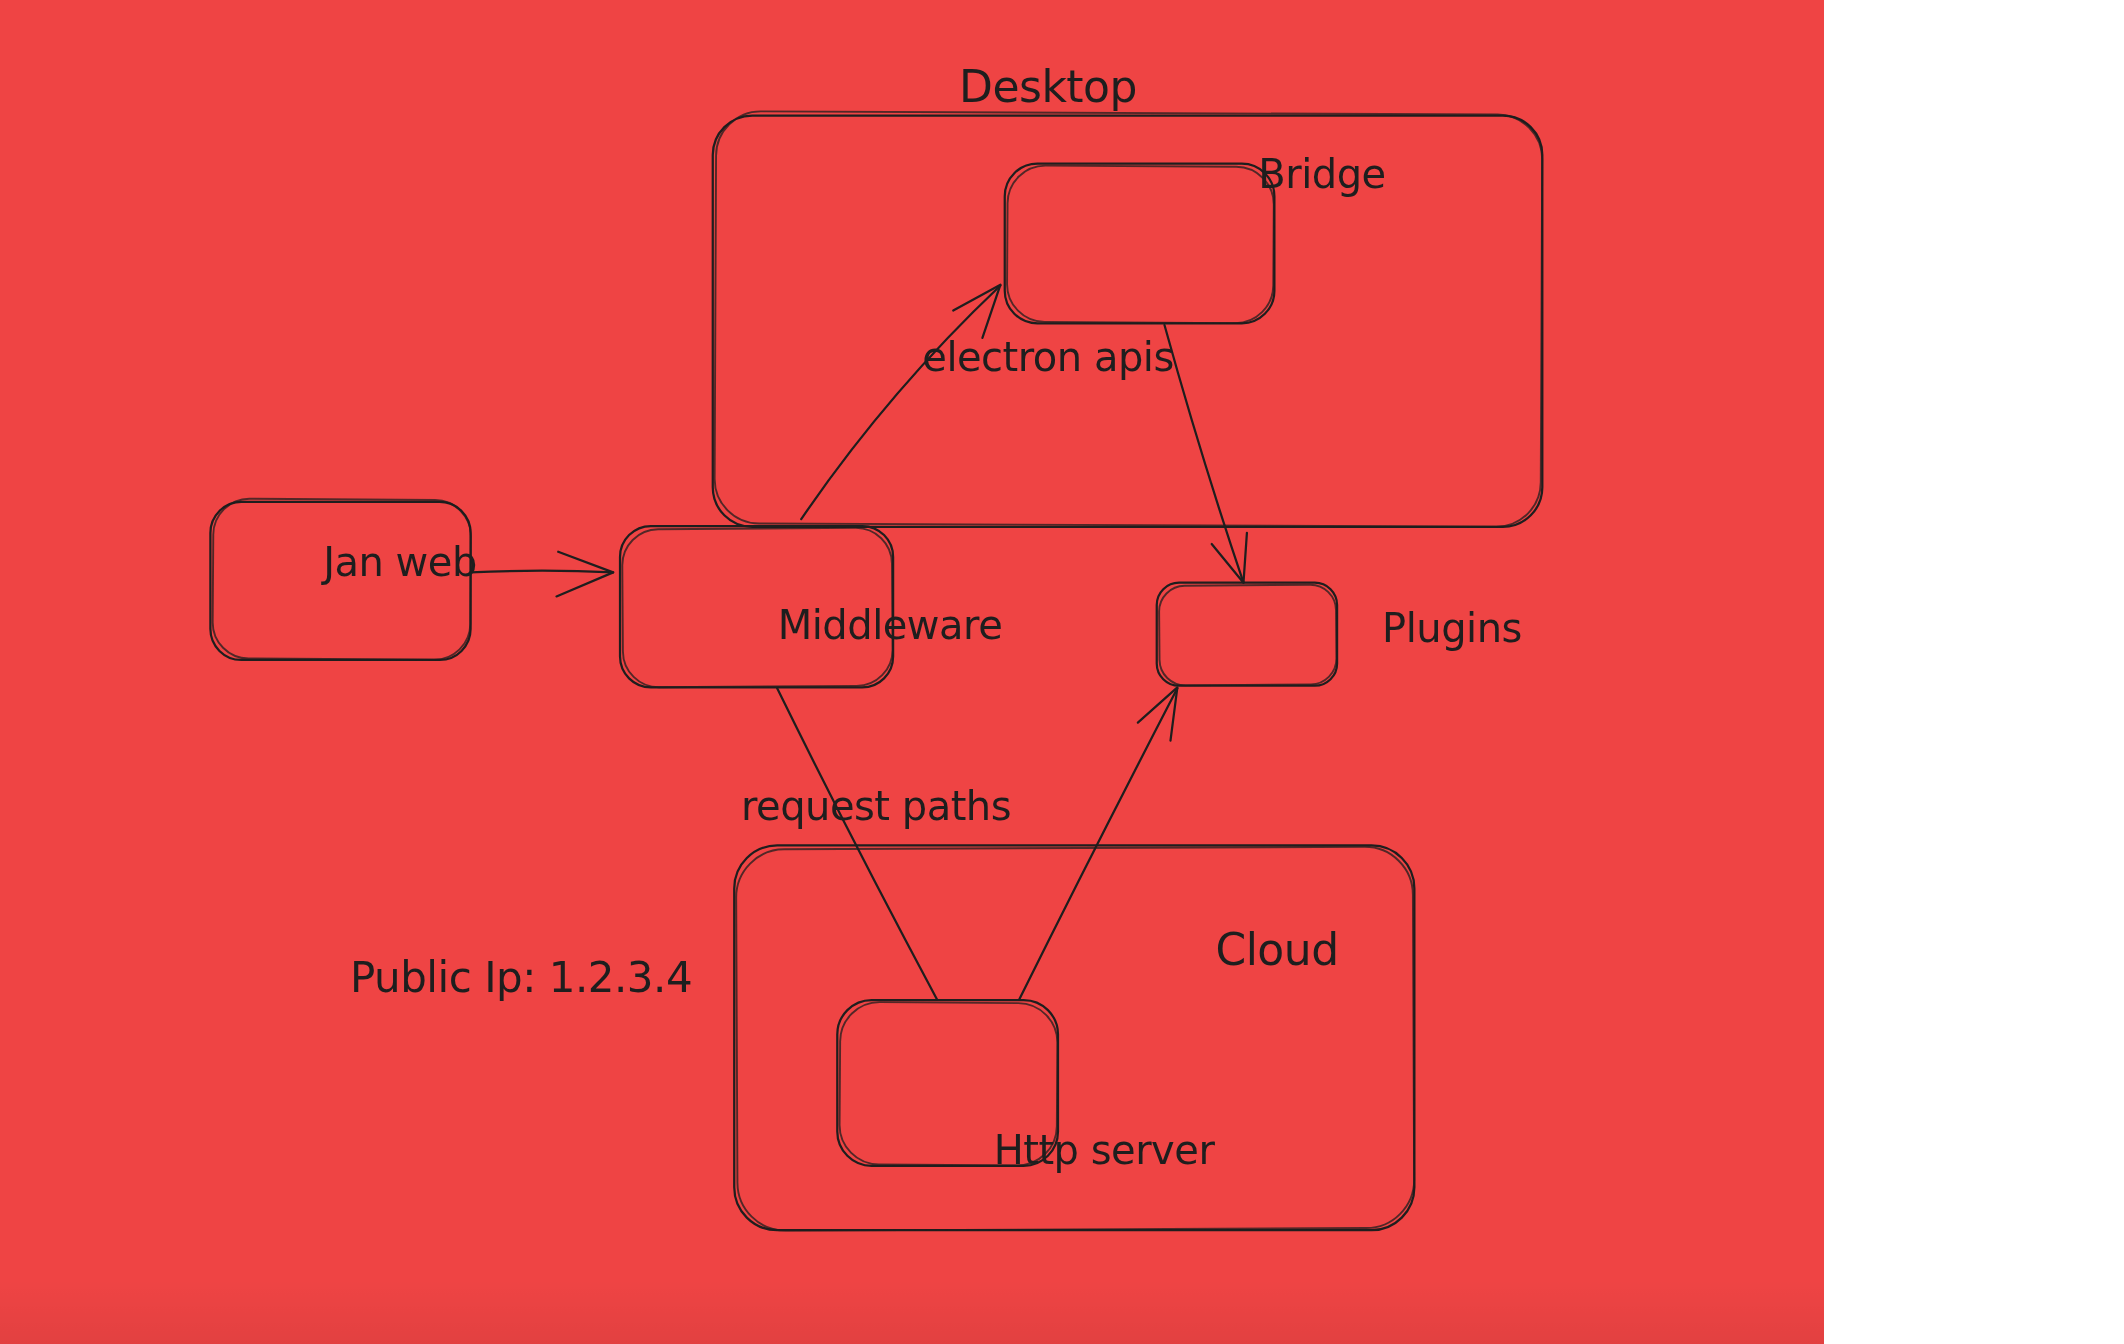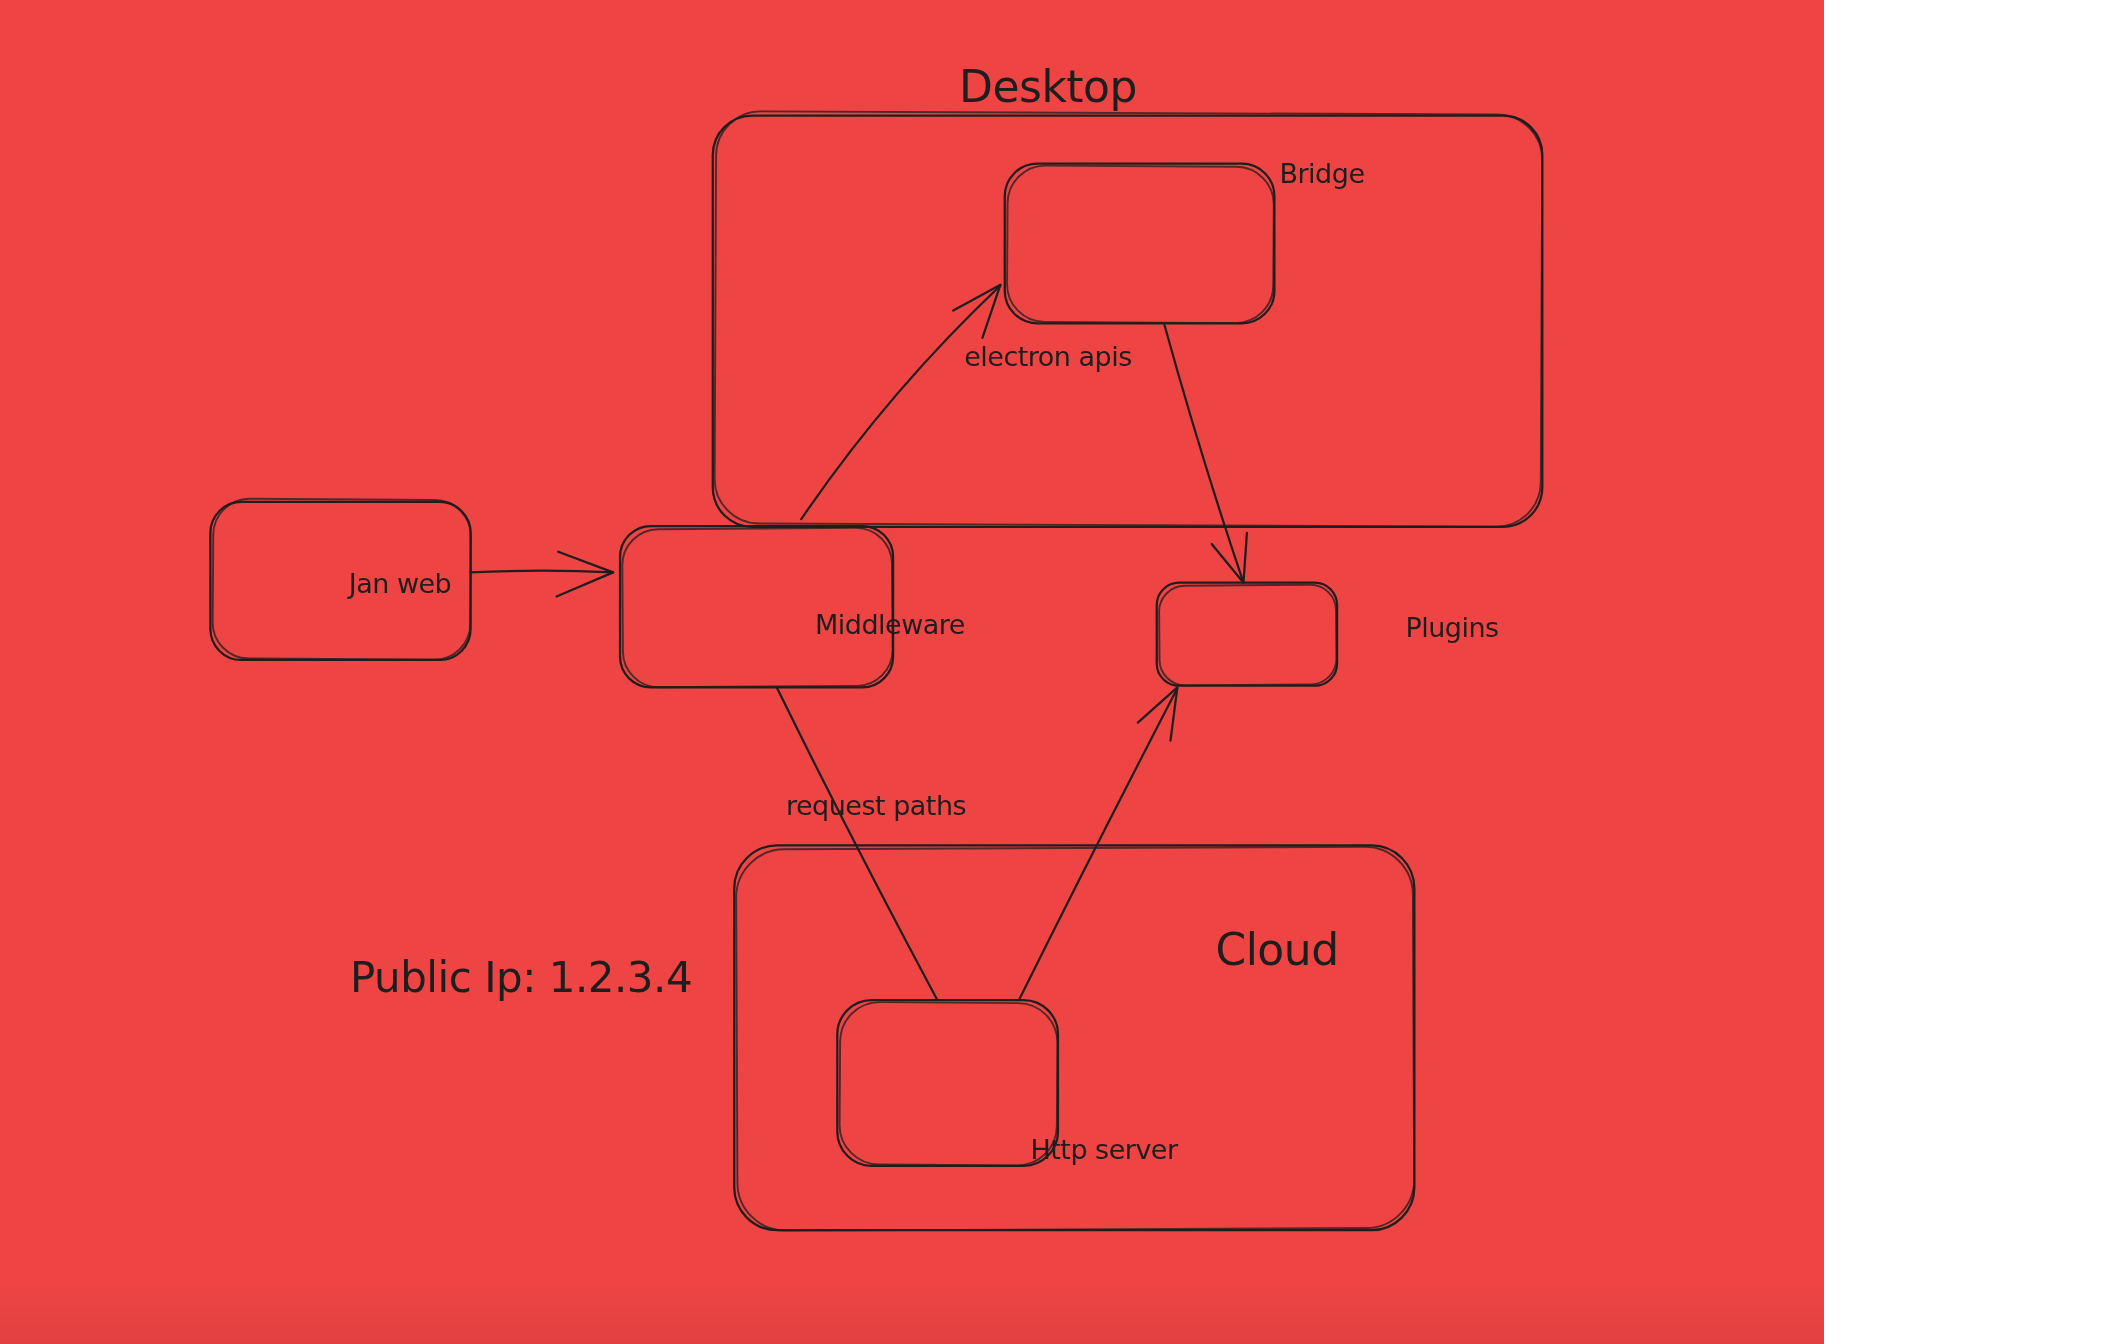--- a/index.html
+++ b/index.html
@@ -29,21 +29,21 @@
     stroke-linejoin: round;
   }
   .shapes .echo {
     opacity: 0.75;
     stroke-width: 2.2;
   }
   .lbl {
     position: absolute;
     transform: translate(-50%, -50%);
     color: #1e1e1e;
-    font-size: 27px;
+    font-size: 40px;
     letter-spacing: -0.5px;
     white-space: nowrap;
     line-height: 1.2;
   }
   .lbl.big { font-size: 44px; }
   .lbl.left-align {
     transform: translateY(-50%);
     font-size: 42px;
     text-align: center;
   }
@@ -119,21 +119,21 @@
     <g>
       <path d="M1187 1053 Q 1274 878 1371 691"></path>
       <polyline points="1325,731 1371,690 1363,752"></polyline>
     </g>
   </svg>
 
   <div class="lbl big" style="left:1048px; top:87px;">Desktop</div>
 
   <div class="lbl big" style="left:1277px; top:950px;">Cloud</div>
 
-  <div class="lbl" style="left:400px; top:584px;">Jan web</div>
+  <div class="lbl" style="left:400px; top:562px;">Jan web</div>
 
   <div class="lbl" style="left:890px; top:625px;">Middleware</div>
 
   <div class="lbl" style="left:1322px; top:174px;">Bridge</div>
 
   <div class="lbl" style="left:1452px; top:628px;">Plugins</div>
 
   <div class="lbl" style="left:1104px; top:1150px;">Http server</div>
 
   <div class="lbl" style="left:1048px; top:357px;">electron apis</div>

